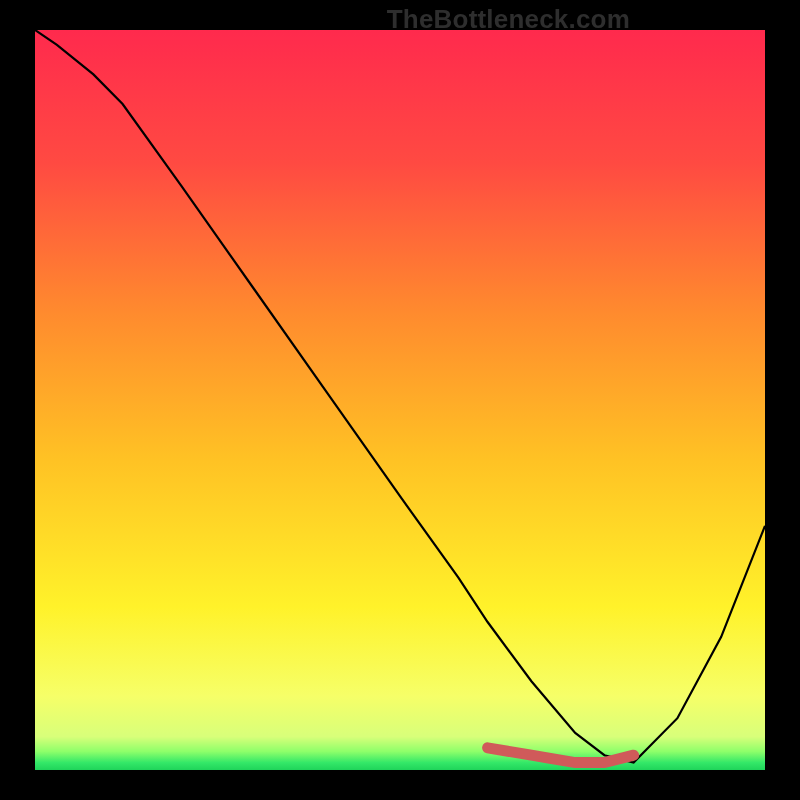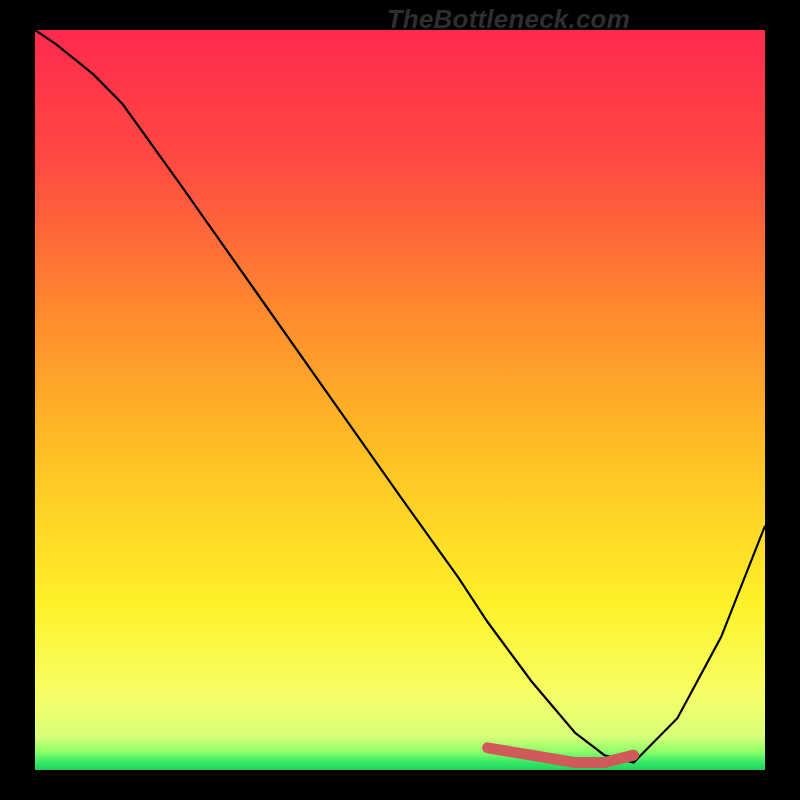--- a/index.html
+++ b/index.html
@@ -9,21 +9,20 @@
     height: 800px;
     background: #000;
     font-family: Arial, Helvetica, sans-serif;
     overflow: hidden;
   }
   .frame {
     position: relative;
     width: 640px;
     height: 800px;
     background: #000;
-    font-style: italic;
   }
   .watermark {
     position: absolute;
     top: 4px;
     right: 10px;
     color: #2e2e2e;
     font-size: 26px;
     font-weight: 600;
     letter-spacing: 0.2px;
     z-index: 5;

